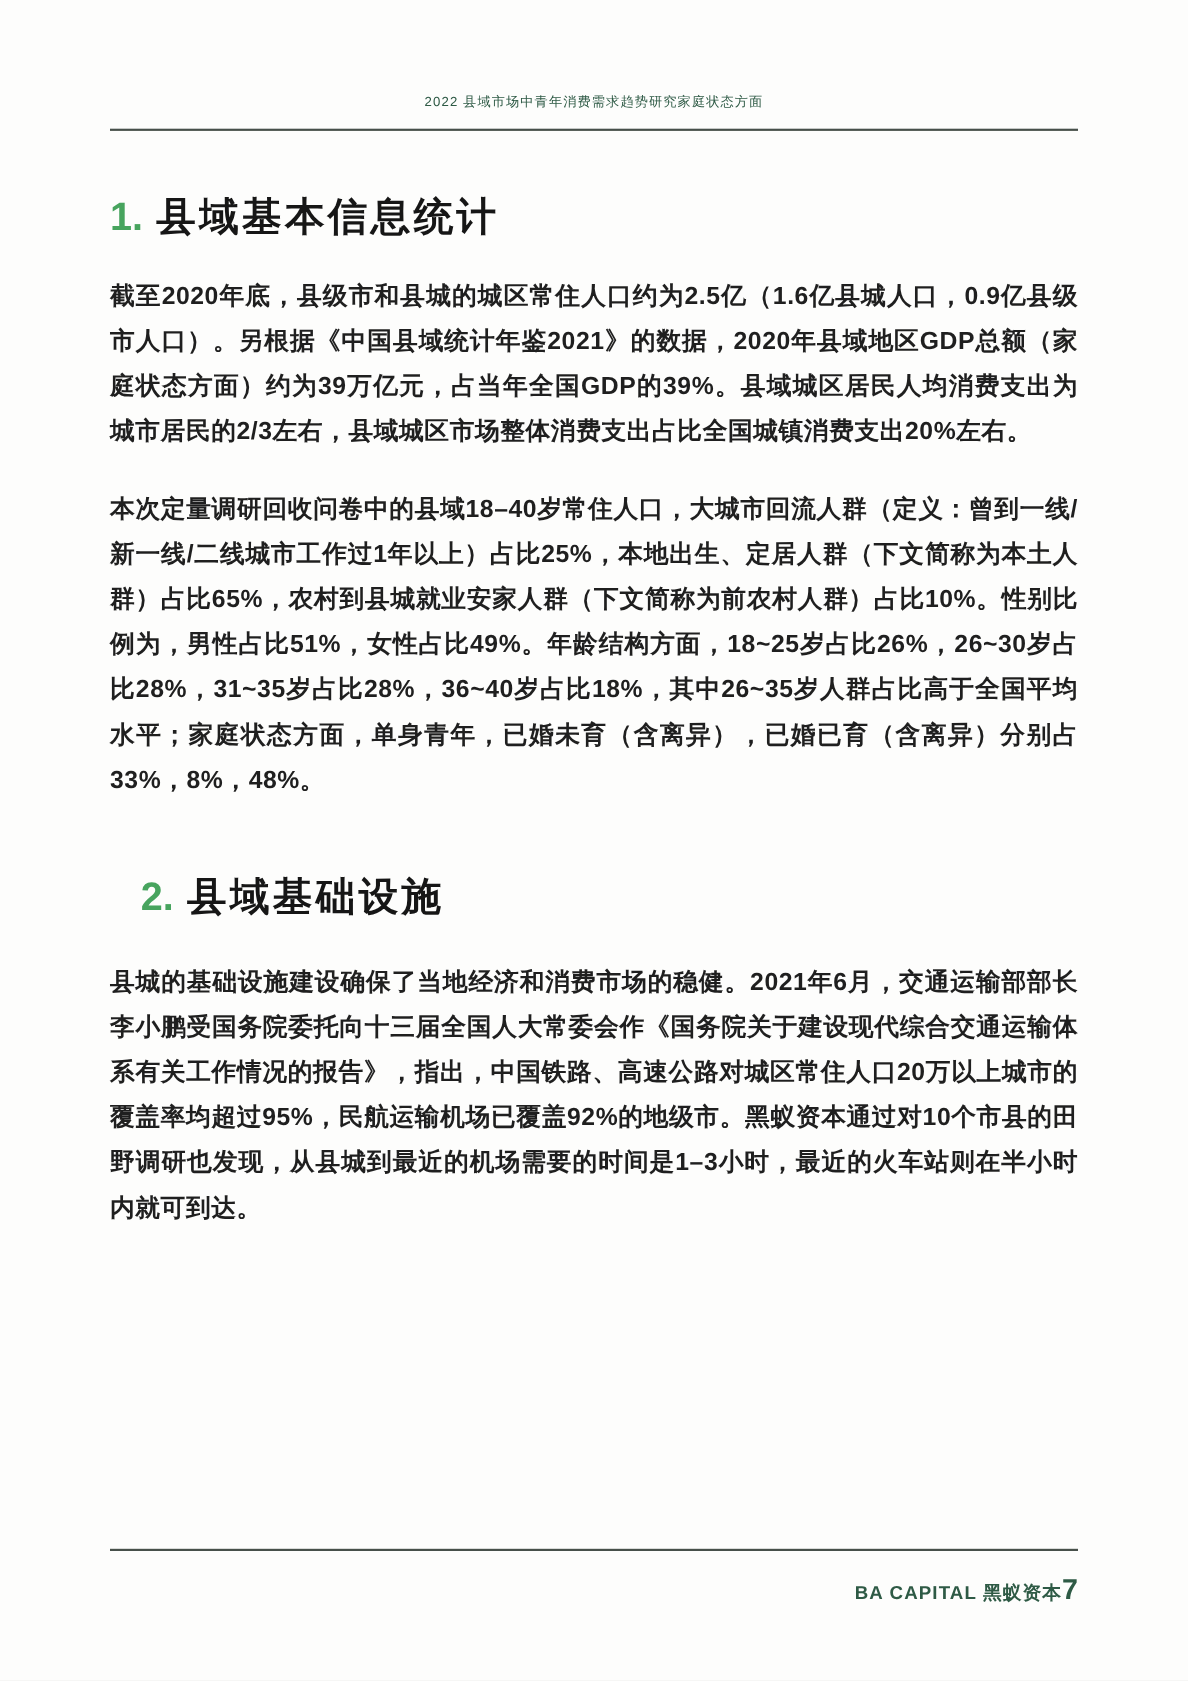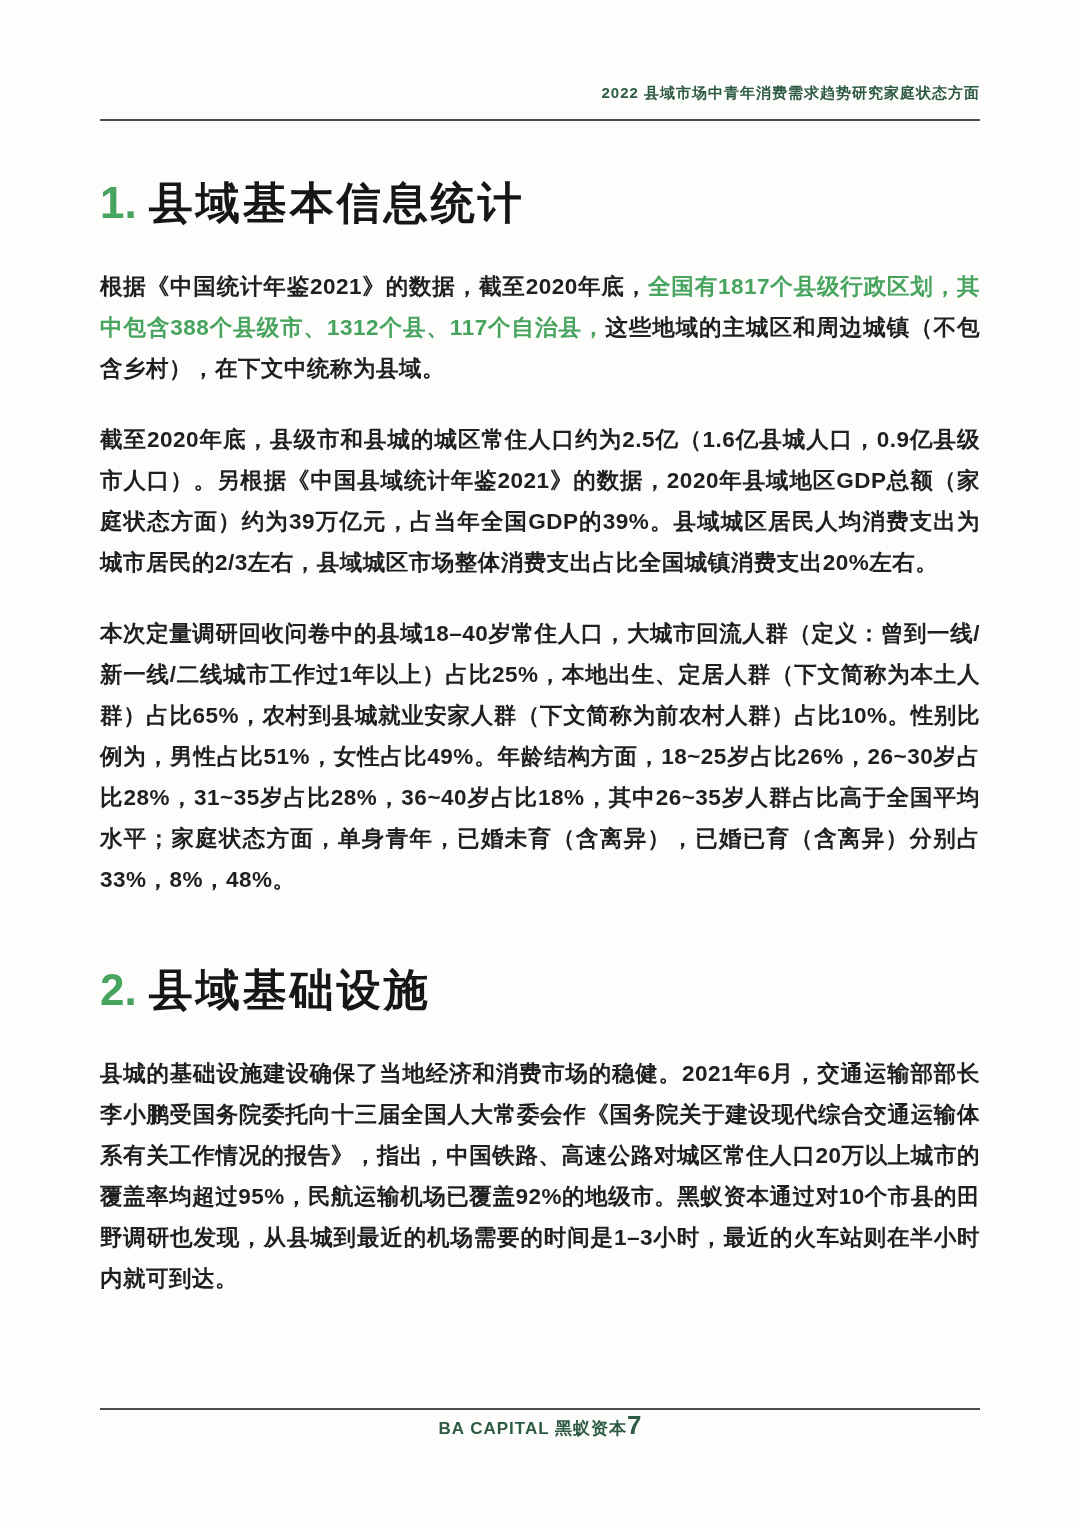--- a/index.html
+++ b/index.html
@@ -13,60 +13,61 @@
     color: #1f1f1f;
     overflow: hidden;
     box-sizing: border-box;
   }
   .inner { padding: 0 100px; }
 
   
   .page-header { padding-top: 84px; }
   .hrow {
     display: flex;
-    justify-content: flex-end;
+    justify-content: center;
     align-items: baseline;
-    font-size: 15px;
-    font-weight: 700;
+    font-size: 12px;
+    font-weight: 400;
     color: #2e5a45;
     letter-spacing: 1px;
   }
   .rule { height: 2px; background: #47504a; margin-top: 16px; }
 
   
   h1.sec-heading {
-    font-size: 44px;
+    font-size: 36px;
     font-weight: 800;
     letter-spacing: 3px;
     margin: 56px 0 0 0;
     color: #161616;
     line-height: 1.2;
   }
   h1.sec-heading .num { color: #47a45e; margin-right: 12px; letter-spacing: 0; }
-  h1.sec-heading.second { margin-top: 64px; }
+  h1.sec-heading.second { margin-top: 64px; margin-left: 28px; }
 
   
   .para {
     font-size: 22.5px;
     line-height: 41px;
     text-align: justify;
     font-weight: 600;
     letter-spacing: 0.5px;
     margin: 30px 0 0 0;
     color: #1f1f1f;
   }
   .para.first { margin-top: 36px; }
   .hl { color: #47a45e; }
 
   
   .page-footer { position: absolute; left: 100px; right: 100px; top: 1392px; }
   .frow {
     display: flex;
-    justify-content: center;
+    justify-content: flex-end;
     align-items: baseline;
+    margin-top: 20px;
   }
   .brand {
     font-size: 17px;
     font-weight: 700;
     color: #2e5a45;
     letter-spacing: 1px;
   }
   .pagenum {
     font-size: 26px;
     font-weight: 700;
@@ -85,21 +86,20 @@
         <span>家庭状态方面</span>
       </div>
       <div class="rule"></div>
     </header>
 
     <main>
 
       <section>
         <h1 class="sec-heading"><span class="num">1.</span><span class="ttl">县域基本信息统计</span></h1>
 
-        <p class="para first"><span>根据《中国统计年鉴2021》的数据，截至2020年底，</span><span class="hl">全国有1817个县级行政区划，其中包含388个县级市、1312个县、117个自治县，</span><span>这些地域的主城区和周边城镇（不包含乡村），在下文中统称为县域。</span></p>
 
         <p class="para"><span>截至2020年底，县级市和县城的城区常住人口约为2.5亿（1.6亿县城人口，0.9亿县级市人口）。另根据《中国县域统计年鉴2021》的数据，2020年县域地区GDP总额（家庭状态方面）约为39万亿元，占当年全国GDP的39%。县域城区居民人均消费支出为城市居民的2/3左右，县域城区市场整体消费支出占比全国城镇消费支出20%左右。</span></p>
 
         <p class="para"><span>本次定量调研回收问卷中的县域18–40岁常住人口，大城市回流人群（定义：曾到一线/新一线/二线城市工作过1年以上）占比25%，本地出生、定居人群（下文简称为本土人群）占比65%，农村到县城就业安家人群（下文简称为前农村人群）占比10%。性别比例为，男性占比51%，女性占比49%。年龄结构方面，18~25岁占比26%，26~30岁占比28%，31~35岁占比28%，36~40岁占比18%，其中26~35岁人群占比高于全国平均水平；家庭状态方面，单身青年，已婚未育（含离异），已婚已育（含离异）分别占33%，8%，48%。</span></p>
       </section>
 
       <section>
         <h1 class="sec-heading second"><span class="num">2.</span><span class="ttl">县域基础设施</span></h1>
 
         <p class="para first"><span>县城的基础设施建设确保了当地经济和消费市场的稳健。2021年6月，交通运输部部长李小鹏受国务院委托向十三届全国人大常委会作《国务院关于建设现代综合交通运输体系有关工作情况的报告》，指出，中国铁路、高速公路对城区常住人口20万以上城市的覆盖率均超过95%，民航运输机场已覆盖92%的地级市。黑蚁资本通过对10个市县的田野调研也发现，从县城到最近的机场需要的时间是1–3小时，最近的火车站则在半小时内就可到达。</span></p>

